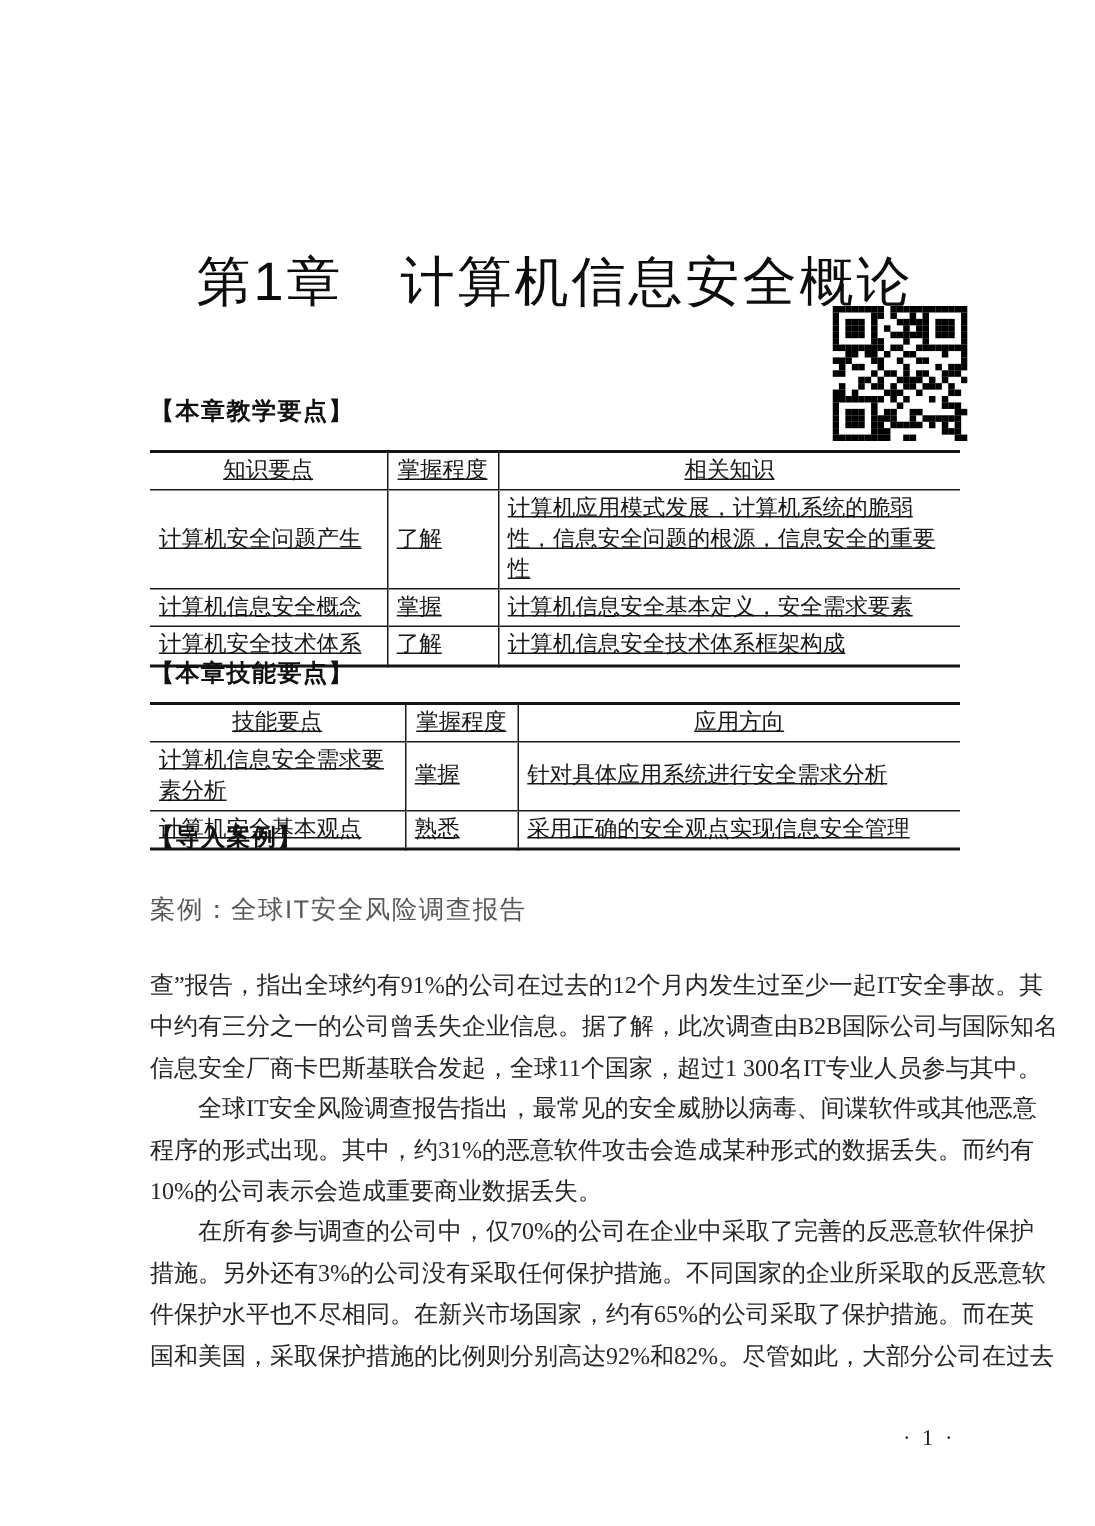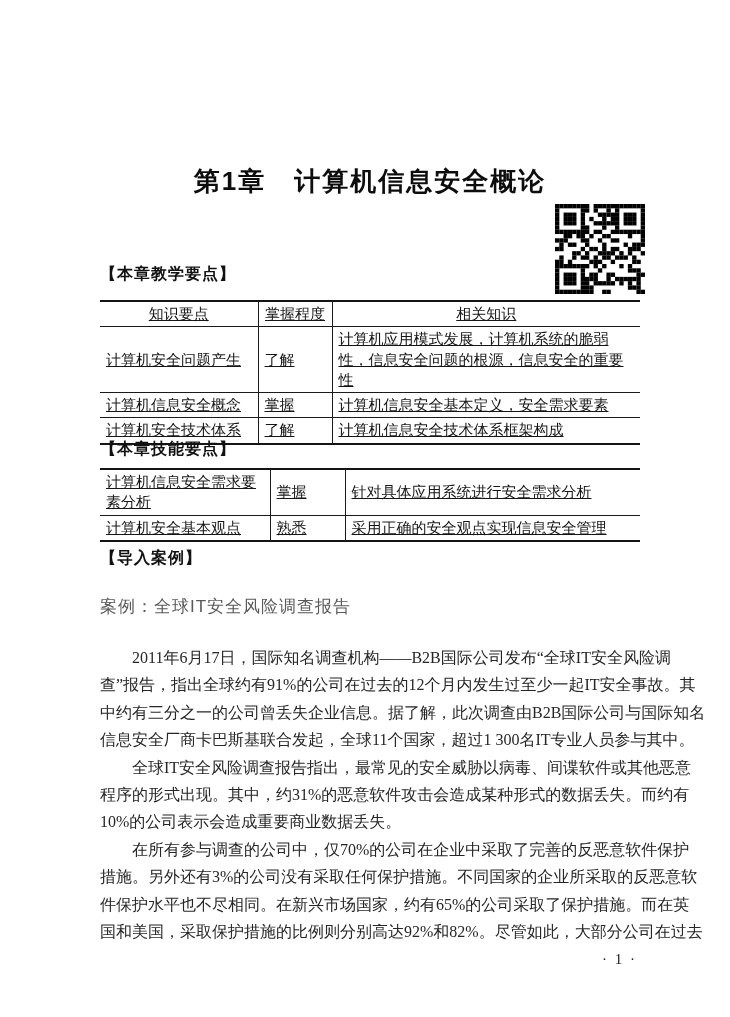--- a/index.html
+++ b/index.html
@@ -5,22 +5,22 @@
   * { margin:0; padding:0; box-sizing:border-box; }
   html,body { background:#ffffff; }
   body {
     width:730px; height:1017px; position:relative; overflow:hidden;
     font-family:"Liberation Serif", serif; color:#1f1f1f;
   }
   .abs { position:absolute; }
 
   .chapter-title {
     top:164px; left:100px; width:540px; text-align:center;
-    font-family:"Liberation Sans", sans-serif; font-weight:bold;
-    font-size:26px; letter-spacing:2px; color:#0d0d0d;
+    font-family:"Liberation Sans", sans-serif; font-weight:normal;
+    font-size:36px; letter-spacing:2px; color:#0d0d0d;
   }
   .qr-wrap { top:204px; left:555px; width:90px; height:90px; }
 
   .section-label {
     left:100px; font-family:Liberation Serif, serif;
     font-weight:bold; font-size:16px; color:#111; letter-spacing:1px;
   }
   .lbl-teaching { top:264px; }
   .lbl-skills   { top:439px; }
   .lbl-case     { top:548px; }
@@ -336,39 +336,43 @@
 
 <div class="abs section-label lbl-skills">【本章技能要点】</div>
 
 <table class="abs tbl tbl-skills">
   <colgroup>
       <col style="width:170px">
       <col style="width:75px">
       <col style="width:295px">
     </colgroup>
   <tbody>
+      <tr class="hd">
+    <td>技能要点</td>
+    <td>掌握程度</td>
+    <td>应用方向</td>
+  </tr>
   <tr>
     <td class="c">计算机信息安全需求要素分析</td>
     <td class="c">掌握</td>
     <td class="c">针对具体应用系统进行安全需求分析</td>
   </tr>
   <tr>
     <td class="c">计算机安全基本观点</td>
     <td class="c">熟悉</td>
     <td class="c">采用正确的安全观点实现信息安全管理</td>
   </tr>
 </tbody>
   </table>
 
 <div class="abs section-label lbl-case">【导入案例】</div>
 
 <div class="abs case-title">案例：全球IT安全风险调查报告</div>
 
 <div class="abs case-body">
-  <div class="bodyline indent">2011年6月17日，国际知名调查机构——B2B国际公司发布“全球IT安全风险调</div>
   <div class="bodyline">查”报告，指出全球约有91%的公司在过去的12个月内发生过至少一起IT安全事故。其</div>
   <div class="bodyline">中约有三分之一的公司曾丢失企业信息。据了解，此次调查由B2B国际公司与国际知名</div>
   <div class="bodyline">信息安全厂商卡巴斯基联合发起，全球11个国家，超过1 300名IT专业人员参与其中。</div>
   <div class="bodyline indent">全球IT安全风险调查报告指出，最常见的安全威胁以病毒、间谍软件或其他恶意</div>
   <div class="bodyline">程序的形式出现。其中，约31%的恶意软件攻击会造成某种形式的数据丢失。而约有</div>
   <div class="bodyline">10%的公司表示会造成重要商业数据丢失。</div>
   <div class="bodyline indent">在所有参与调查的公司中，仅70%的公司在企业中采取了完善的反恶意软件保护</div>
   <div class="bodyline">措施。另外还有3%的公司没有采取任何保护措施。不同国家的企业所采取的反恶意软</div>
   <div class="bodyline">件保护水平也不尽相同。在新兴市场国家，约有65%的公司采取了保护措施。而在英</div>
   <div class="bodyline">国和美国，采取保护措施的比例则分别高达92%和82%。尽管如此，大部分公司在过去</div>

